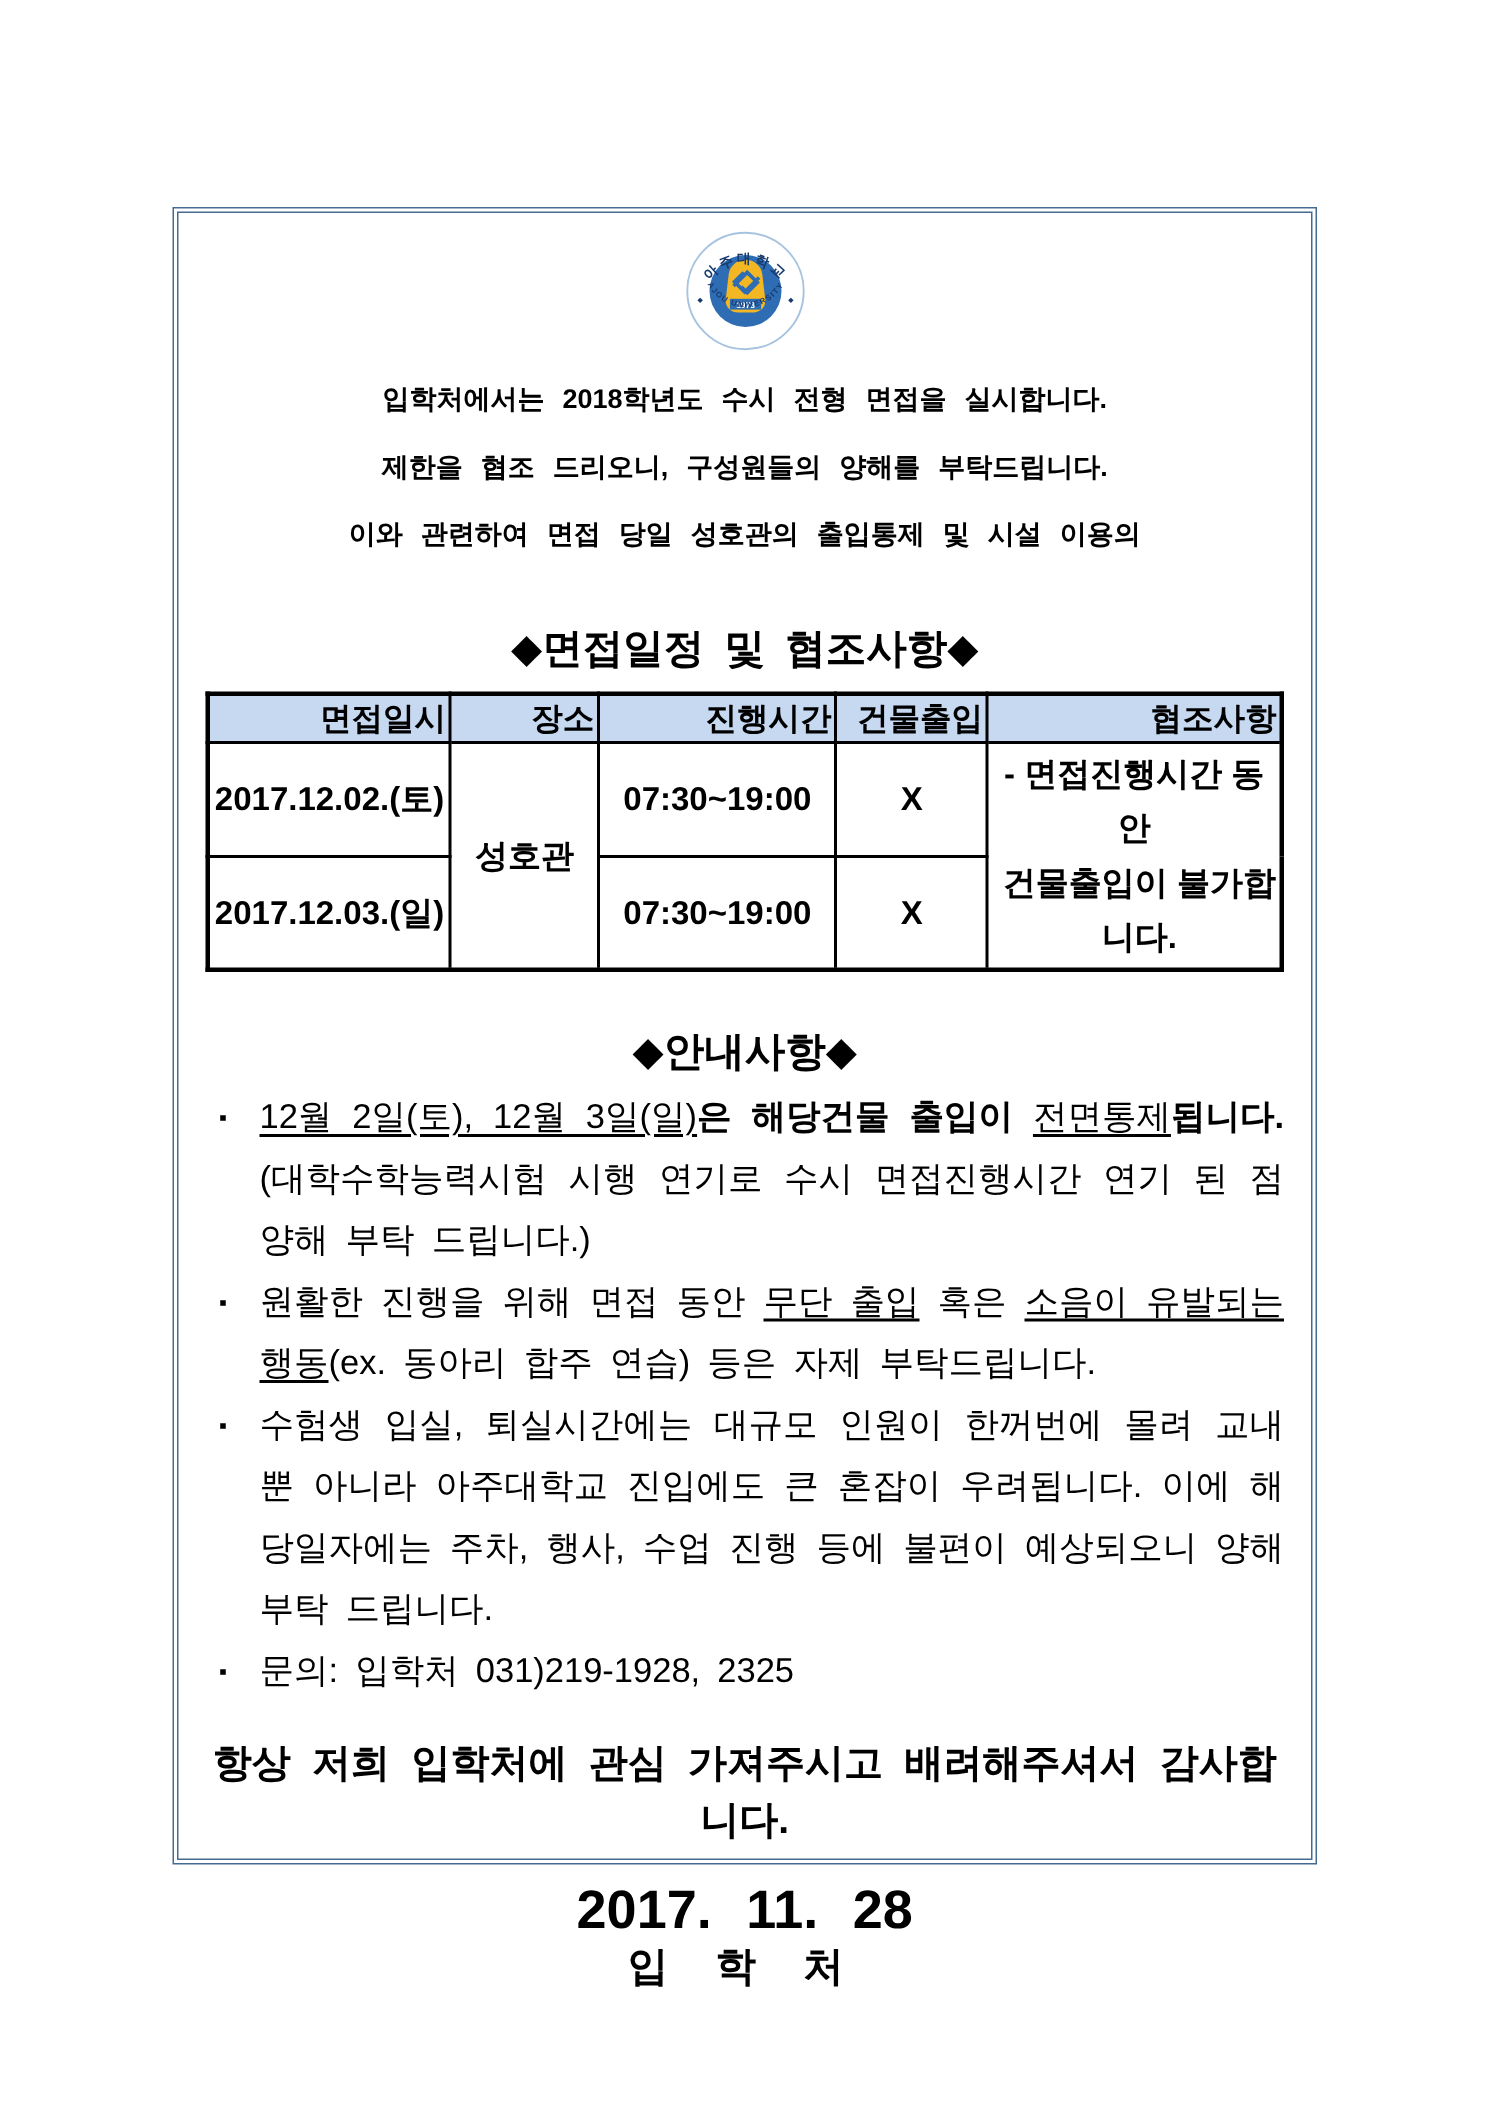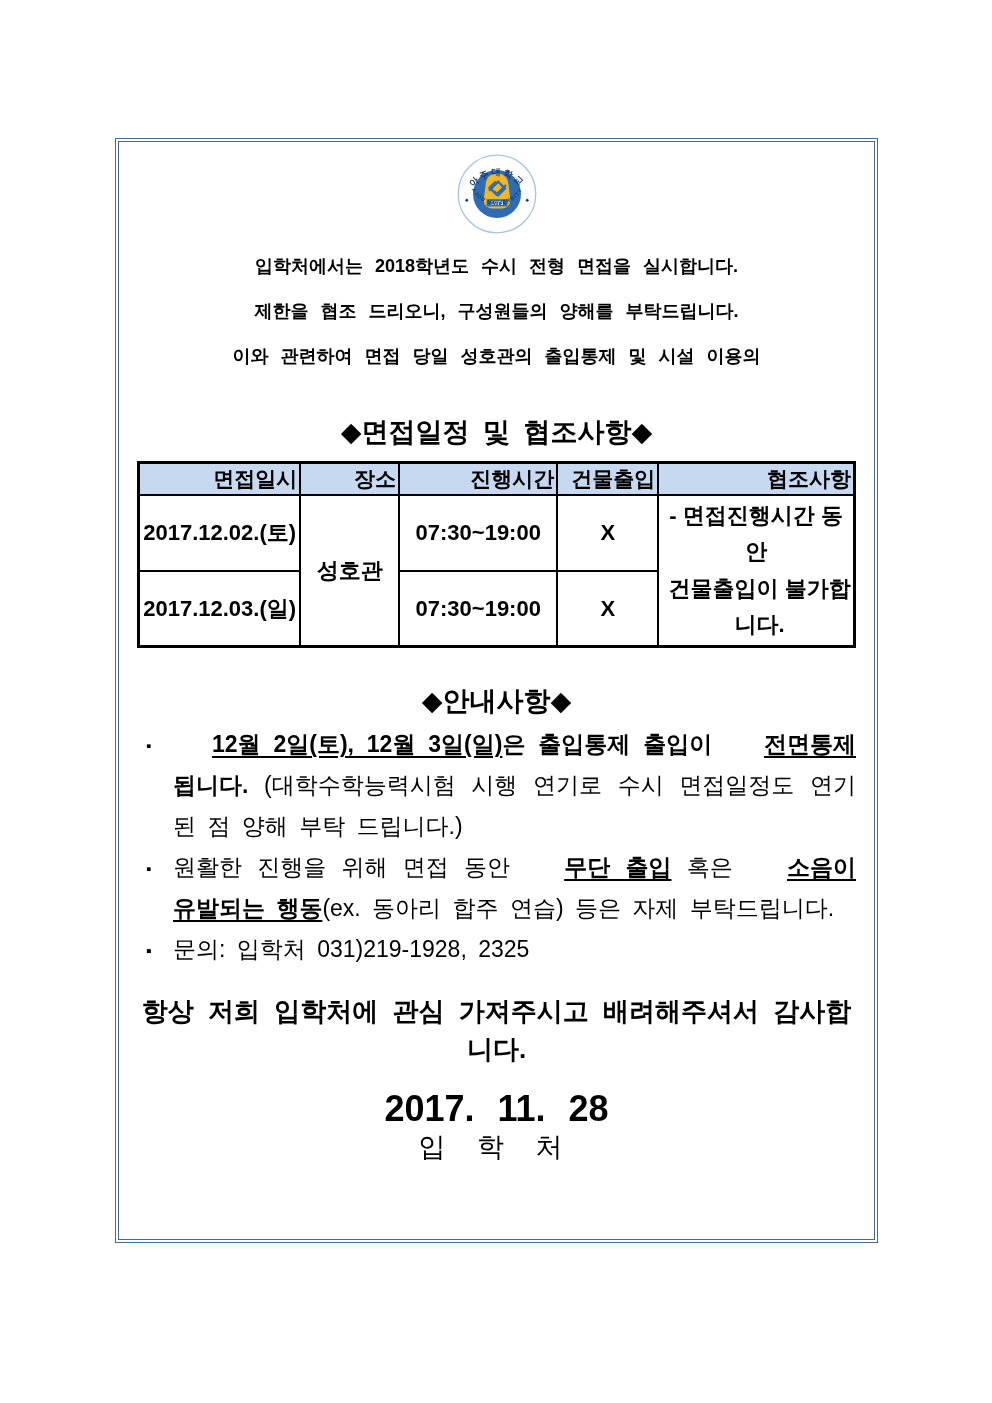--- a/index.html
+++ b/index.html
@@ -40,28 +40,28 @@
   }
   td.place-cell { font-size:24px; }
   td.note-cell  { font-size:18px; text-align:left; padding:4px 4px 4px 9px; line-height:1.65; }
   .note-line2 { padding-left:7px; }
 
   .bullets { margin-top:6px; }
   .bullet-item { position:relative; padding-left:36px; font-size:23px;
                  line-height:41px; text-align:justify; word-spacing:5px; }
   .bullet-glyph { position:absolute; left:9px; top:1px; font-size:15px; }
   .b  { font-weight:bold; }
-  .bu { font-weight:bold; text-decoration:underline;
-        text-decoration-thickness:2px; text-underline-offset:4px;margin-left:39px; }
+  .bu { font-weight:normal; text-decoration:underline;
+        text-decoration-thickness:2px; text-underline-offset:4px; }
 
   .closing { margin-top:22px; text-align:center; font-weight:bold;
              font-size:26px; word-spacing:7px; line-height:38px; }
   .date-line { margin-top:24px; text-align:center; font-weight:bold;
                font-size:36px; word-spacing:13px; height:34px; line-height:34px; }
-  .signature { margin-top:4px; text-align:center; font-weight:normal;
+  .signature { margin-top:4px; text-align:center; font-weight:bold;
                font-size:27px; letter-spacing:12px; height:34px; line-height:34px; }
 </style>
 </head>
 <body>
 
 <div class="frame">
   <div class="frame-inner">
 
     <div class="logo-wrap">
       <svg viewBox="0 0 100 100">
@@ -132,30 +132,31 @@
         </tr>
       </tbody>
     </table>
 
     <div class="sec-heading second">◆안내사항◆</div>
 
     <div class="bullets">
 
       <div class="bullet-item">
         <span class="bullet-glyph">▪</span>
-        <span class="bu">12월 2일(토), 12월 3일(일)</span><span class="b">은 출입통제 출입이 </span><span class="bu">전면통제</span><span class="b">됩니다. </span><span>(대학수학능력시험 시행 연기로 수시 면접일정도 연기 된 점 양해 부탁 드립니다.)</span>
+        <span class="bu">12월 2일(토), 12월 3일(일)</span><span class="b">은 해당건물 출입이 </span><span class="bu">전면통제</span><span class="b">됩니다. </span><span>(대학수학능력시험 시행 연기로 수시 면접진행시간 연기 된 점 양해 부탁 드립니다.)</span>
       </div>
 
       <div class="bullet-item">
         <span class="bullet-glyph">▪</span>
         <span>원활한 진행을 위해 면접 동안 </span><span class="bu">무단 출입</span><span> 혹은 </span><span class="bu">소음이 유발되는 행동</span><span>(ex. 동아리 합주 연습) 등은 자제 부탁드립니다.</span>
       </div>
 
       <div class="bullet-item">
         <span class="bullet-glyph">▪</span>
+        <span>수험생 입실, 퇴실시간에는 대규모 인원이 한꺼번에 몰려 교내 뿐 아니라 아주대학교 진입에도 큰 혼잡이 우려됩니다. 이에 해당일자에는 주차, 행사, 수업 진행 등에 불편이 예상되오니 양해 부탁 드립니다.</span>
       </div>
 
       <div class="bullet-item">
         <span class="bullet-glyph">▪</span>
         <span>문의: 입학처 031)219-1928, 2325</span>
       </div>
 
     </div>
 
     <div class="closing">항상 저희 입학처에 관심 가져주시고 배려해주셔서 감사합니다.</div>

